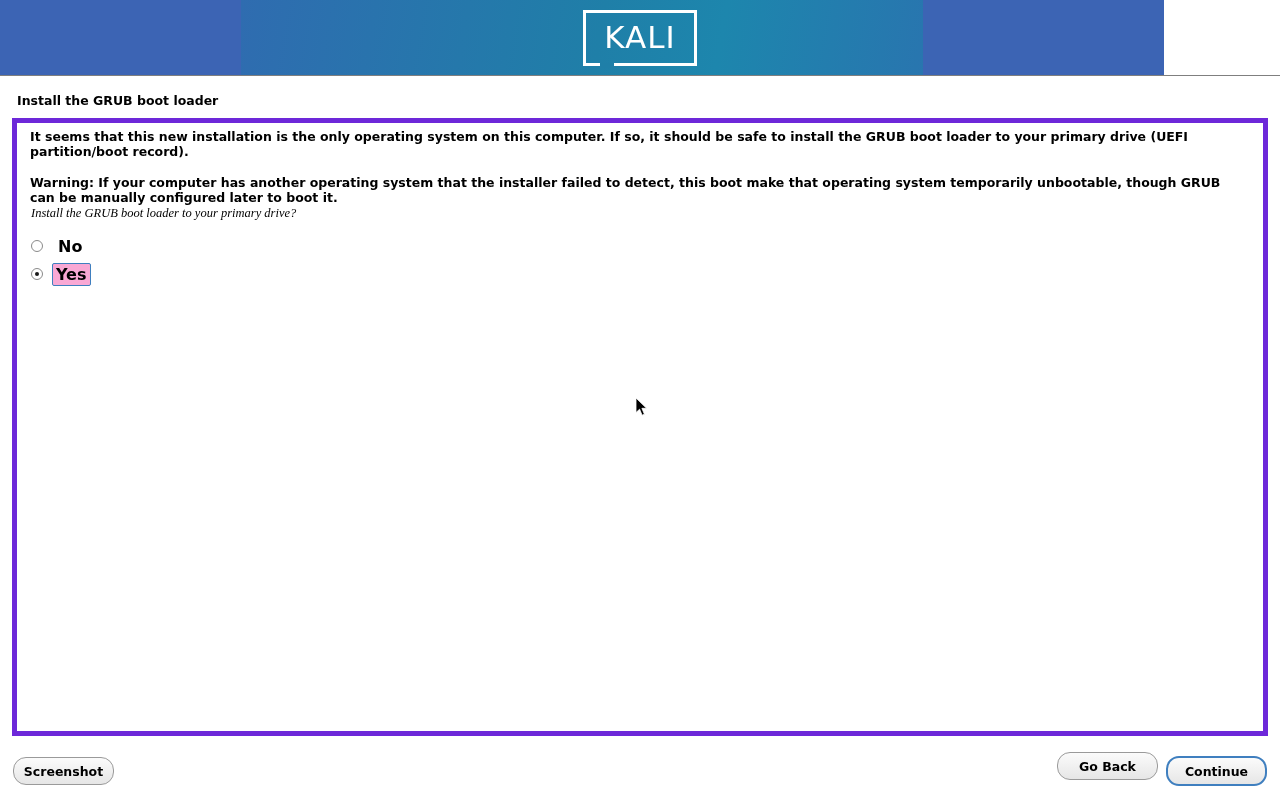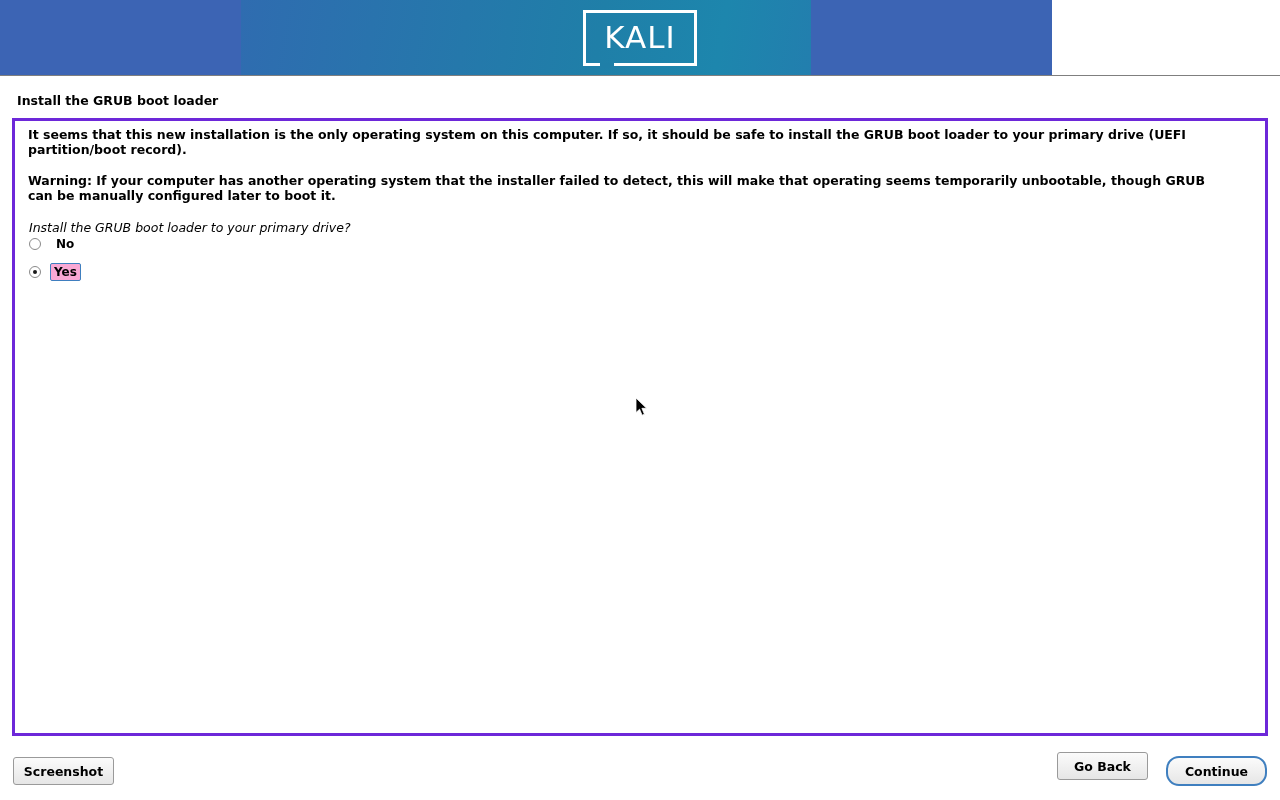--- a/index.html
+++ b/index.html
@@ -7,21 +7,21 @@
     margin: 0; padding: 0;
     width: 1280px; height: 800px;
     background: #ffffff;
     font-family: "DejaVu Sans", "Liberation Sans", sans-serif;
     overflow: hidden;
   }
 
   
   #banner {
     position: relative;
-    width: 1052px; height: 75px;
+    width: 1164px; height: 75px;
     background: #b91c1c;
     overflow: hidden;
   }
   #banner-center {
     position: absolute;
     left: 240px; top: 0;
     width: 800px; height: 75px;
     background: linear-gradient(100deg, #2f6cb0 0%, #1f7fa8 45%, #1d86ad 60%, #2f6cb0 100%);
   }
   #banner-left {
@@ -70,21 +70,21 @@
     font-weight: bold;
     color: #000000;
     margin-top: 8px;
   }
 
   
   #content-frame {
     position: absolute;
     left: 12px; top: 118px;
     width: 1256px; height: 618px;
-    border: 3px solid #6d28d9;
+    border: 5px solid #6d28d9;
     background: #ffffff;
     padding-left: 48px;
   }
 
   .para {
     position: absolute;
     font-size: 12.5px;
     line-height: 15px;
     color: #000000;
   }
@@ -93,24 +93,25 @@
     width: 1226px;
     font-weight: bold;
   }
   #para-2 {
     left: 13px; top: 52px;
     width: 1206px;
     font-weight: bold;
   }
   #question {
     position: absolute;
-    left: 14px; top: 99px;
+    left: 14px; top: 83px;
     font-size: 12.5px;
     font-style: italic;
     color: #000000;
+    font-family: Liberation Serif, serif;
   }
 
   
   .radio-row {
     position: absolute;
     left: 14px;
     display: flex;
     align-items: center;
     height: 18px;
   }
@@ -127,48 +128,48 @@
   }
   .radio.checked::after {
     content: "";
     position: absolute;
     left: 3px; top: 3px;
     width: 4px; height: 4px;
     border-radius: 50%;
     background: #1a1a1a;
   }
   .radio-label {
-    font-size: 12px;
+    font-size: 16px;
     font-weight: bold;
     color: #000000;
     margin-left: 12px;
     padding: 1px 3px;
   }
   .radio-label.focused {
     border: 1px solid #3f7fbf;
     border-radius: 2px;
     margin-left: 9px;
     background: #f9a8d4;
   }
 
   
   .btn {
     position: absolute;
     height: 28px;
     background: linear-gradient(#fbfbfb, #e6e6e6);
     border: 1px solid #9a9a9a;
-    border-radius: 3px;
+    border-radius: 13px;
     font-size: 12.5px;
     font-weight: bold;
     color: #000000;
     display: flex; align-items: center; justify-content: center;
     cursor: default;
   }
   #btn-screenshot { left: 13px;   top: 757px; width: 101px; }
-  #btn-goback     { left: 1057px; top: 752px; width: 91px; }
+  #btn-goback     { left: 1057px; top: 752px; width: 101px; }
   #btn-continue   { left: 1166px; top: 756px; width: 101px; height: 30px;
                     border: 2px solid #3f7fbf; border-radius: 13px; }
 
   
   #cursor {
     position: absolute;
     left: 636px; top: 398px;
     width: 12px; height: 19px;
     pointer-events: none;
   }
@@ -185,21 +186,21 @@
   </div>
   <div id="logo-notch"></div>
 </div>
 <div id="banner-sep"></div>
 
 <div id="page-title">Install the GRUB boot loader</div>
 
 <div id="content-frame">
 
   <div class="para" id="para-1">It seems that this new installation is the only operating system on this computer. If so, it should be safe to install the GRUB boot loader to your primary drive (UEFI partition/boot record).</div>
-  <div class="para" id="para-2">Warning: If your computer has another operating system that the installer failed to detect, this will make that operating seems temporarily unbootable, though GRUB can be manually configured later to boot it.</div>
+  <div class="para" id="para-2">Warning: If your computer has another operating system that the installer failed to detect, this boot make that operating system temporarily unbootable, though GRUB can be manually configured later to boot it.</div>
   <div id="question">Install the GRUB boot loader to your primary drive?</div>
 
   <div class="radio-row" id="row-no">
     <span class="radio"></span>
     <span class="radio-label">No</span>
   </div>
 
   <div class="radio-row" id="row-yes">
     <span class="radio checked"></span>
     <span class="radio-label focused">Yes</span>

